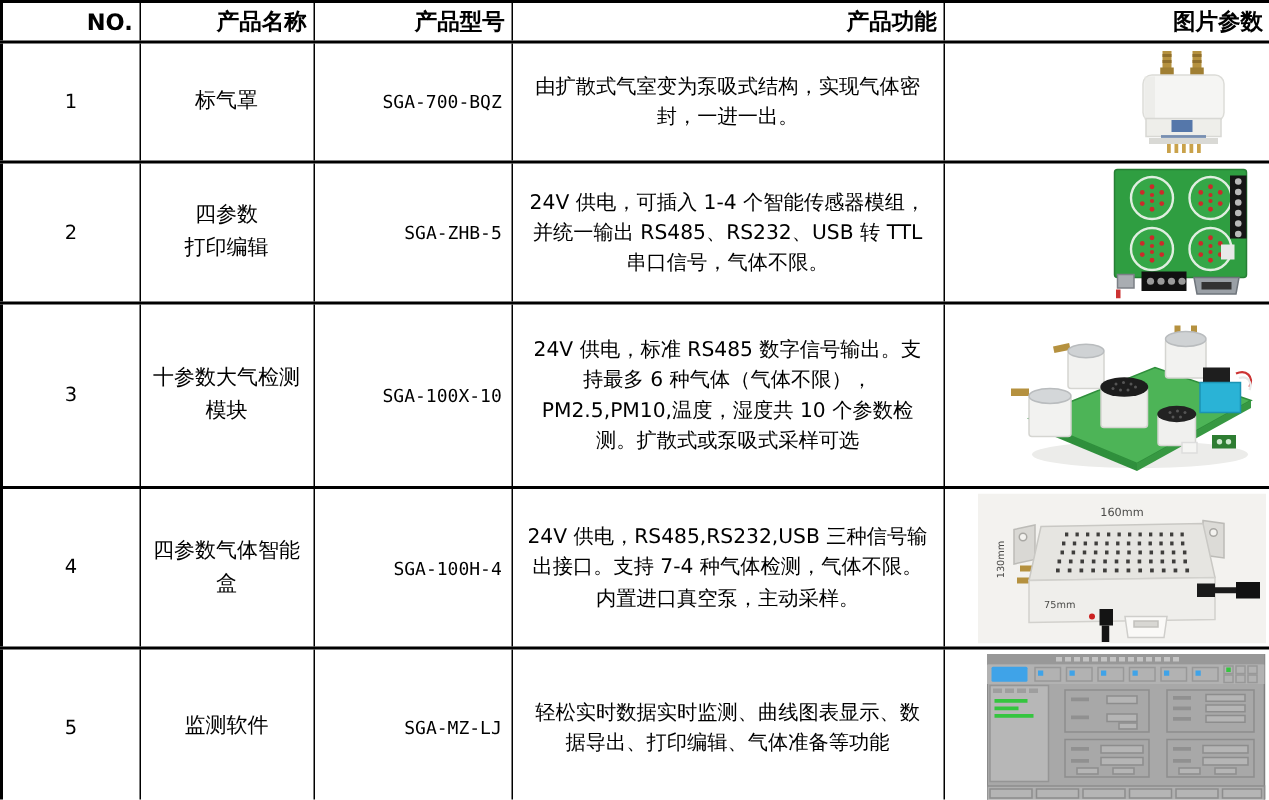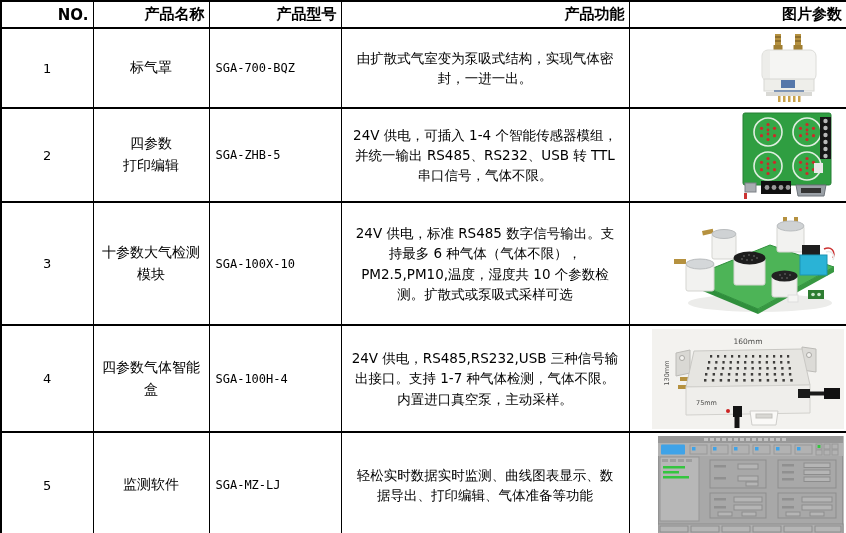--- a/index.html
+++ b/index.html
@@ -7,21 +7,21 @@
        font-family:"DejaVu Sans","Liberation Sans",sans-serif;}
   table.spec{border-collapse:collapse;table-layout:fixed;width:846px;height:533px;
              border:2px solid #000;}
   th,td{border:1px solid #000;border-top-width:2px;border-bottom-width:1px;
         padding:2px 6px;overflow:hidden;vertical-align:middle;}
   thead th{font-size:15px;font-weight:bold;text-align:right;height:23px;padding:1px 4px;}
   tr.r1{height:78px;} tr.r2{height:90px;} tr.r3{height:123px;}
   tr.r4{height:107px;} tr.r5{height:106px;}
   td.c-no{text-align:center;font-size:13px;}
   td.c-name{text-align:center;font-size:14px;white-space:pre-line;line-height:1.55;}
-  td.c-model{text-align:left;font-family:"DejaVu Sans Mono","Liberation Mono",monospace;font-size:12px;}
+  td.c-model{text-align:right;font-family:"DejaVu Sans Mono","Liberation Mono",monospace;font-size:12px;}
   td.c-func{text-align:center;font-size:13.5px;line-height:1.5;padding:4px 9px;}
   td.c-img{text-align:right;padding:2px;}
   td.c-img svg{display:inline-block;vertical-align:middle;}
 </style>
 </head>
 <body>
 
 <table class="spec">
   <colgroup>
     <col style="width:92px">
@@ -192,21 +192,21 @@
           <rect x="116" y="88" width="10" height="7" fill="#f5f5f3" stroke="#ddd"></rect>
         </svg>
       </td>
     </tr>
 
     <tr class="r4">
       <td class="c-no">4</td>
       <td class="c-name">四参数气体智能
 盒</td>
       <td class="c-model">SGA-100H-4</td>
-      <td class="c-func">24V 供电，RS485,RS232,USB 三种信号输出接口。支持 1-7 种气体检测，气体不限。内置进口真空泵，主动采样。</td>
+      <td class="c-func">24V 供电，RS485,RS232,USB 三种信号输出接口。支持 7-4 种气体检测，气体不限。内置进口真空泵，主动采样。</td>
       <td class="c-img">
         <svg width="192" height="100" viewBox="0 0 192 100">
           <defs>
             <g id="dotrow">
               <rect x="0" y="0" width="2.2" height="2.6" fill="#3f3e3c"></rect>
                 <rect x="7" y="0" width="2.2" height="2.6" fill="#3f3e3c"></rect>
               <rect x="14" y="0" width="2.2" height="2.6" fill="#3f3e3c"></rect>
                 <rect x="21" y="0" width="2.2" height="2.6" fill="#3f3e3c"></rect>
               <rect x="28" y="0" width="2.2" height="2.6" fill="#3f3e3c"></rect>
                 <rect x="35" y="0" width="2.2" height="2.6" fill="#3f3e3c"></rect>

